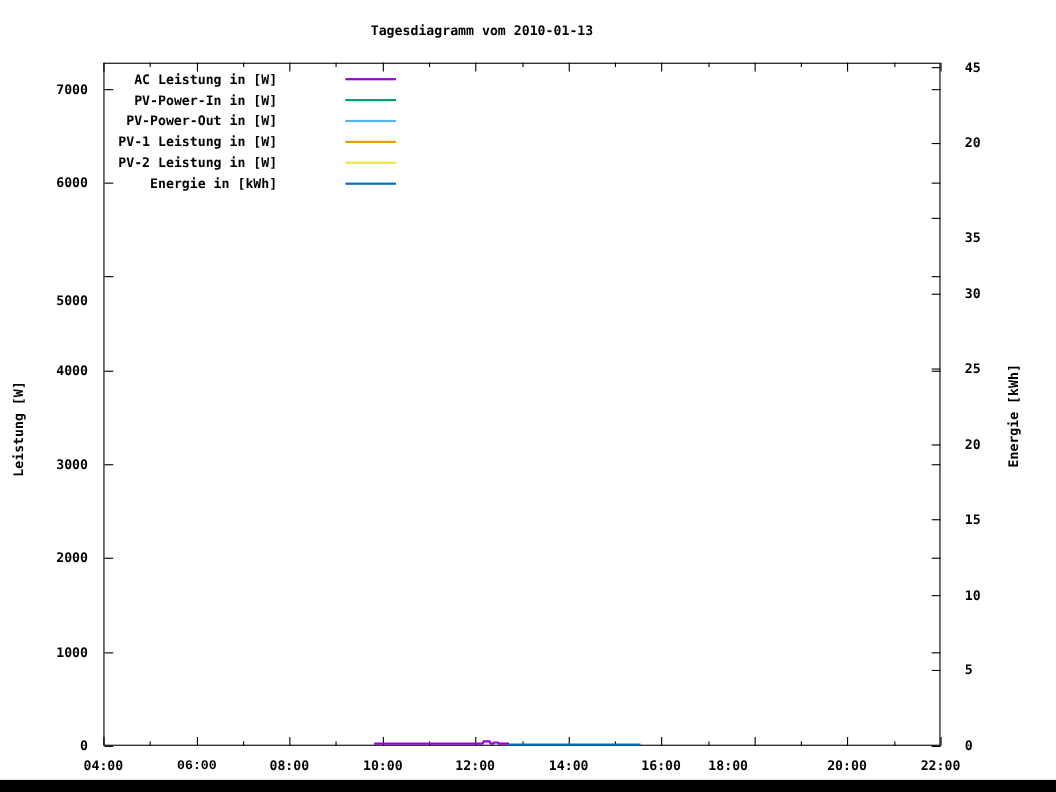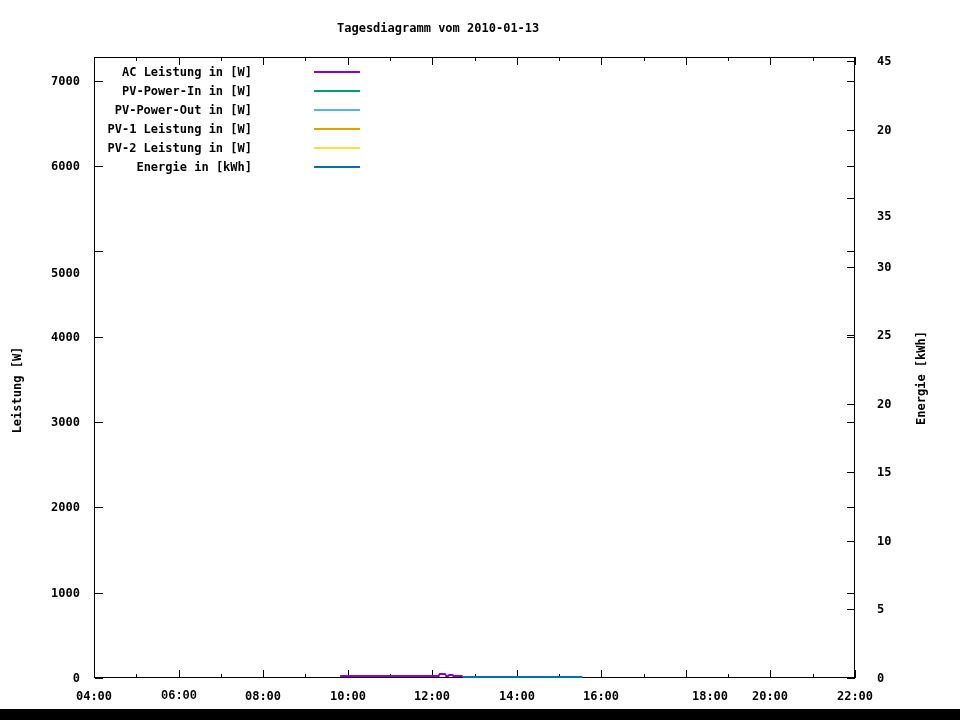--- a/index.html
+++ b/index.html
@@ -96,21 +96,21 @@
       <div class="tick" style="left: 847px; top: 61px; width: 8px; height: 1px;"></div>
     </div>
   <div id="labels-layer">
       <div class="lbl x-tick-label" style="left: 54px;">04:00</div>
       <div class="lbl x-tick-label" style="left: 139px; font-family: Liberation Mono, monospace;">06:00</div>
       <div class="lbl x-tick-label" style="left: 223px;">08:00</div>
       <div class="lbl x-tick-label" style="left: 308px;">10:00</div>
       <div class="lbl x-tick-label" style="left: 392px;">12:00</div>
       <div class="lbl x-tick-label" style="left: 477px;">14:00</div>
       <div class="lbl x-tick-label" style="left: 561px;">16:00</div>
-      <div class="lbl x-tick-label" style="left: 670px;">18:00</div>
+      <div class="lbl x-tick-label" style="left: 622px;">18:00</div>
       <div class="lbl x-tick-label" style="left: 730px;">20:00</div>
       <div class="lbl x-tick-label" style="left: 815px;">22:00</div>
       <div class="lbl yl-tick-label" style="top: 670px;">0</div>
       <div class="lbl yl-tick-label" style="top: 585px;">1000</div>
       <div class="lbl yl-tick-label" style="top: 499px; text-align: right;">2000</div>
       <div class="lbl yl-tick-label" style="top: 414px;">3000</div>
       <div class="lbl yl-tick-label" style="top: 329px;">4000</div>
       <div class="lbl yl-tick-label" style="top: 243px; margin-top: 22px;">5000</div>
       <div class="lbl yl-tick-label" style="top: 158px;">6000</div>
       <div class="lbl yl-tick-label" style="top: 73px;">7000</div>

